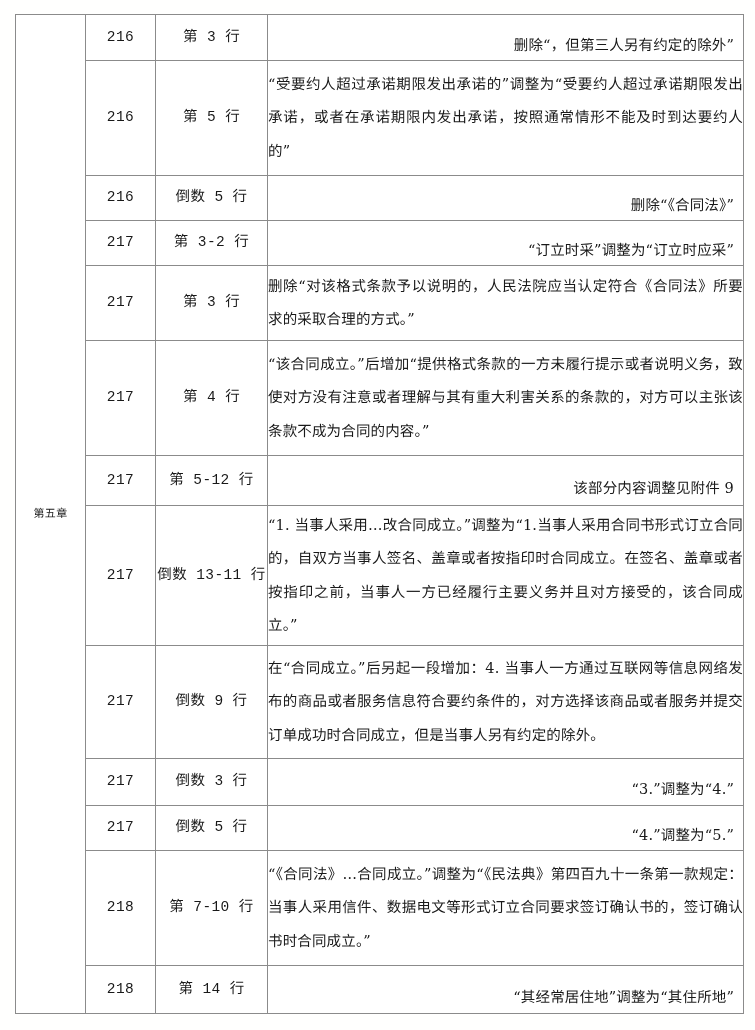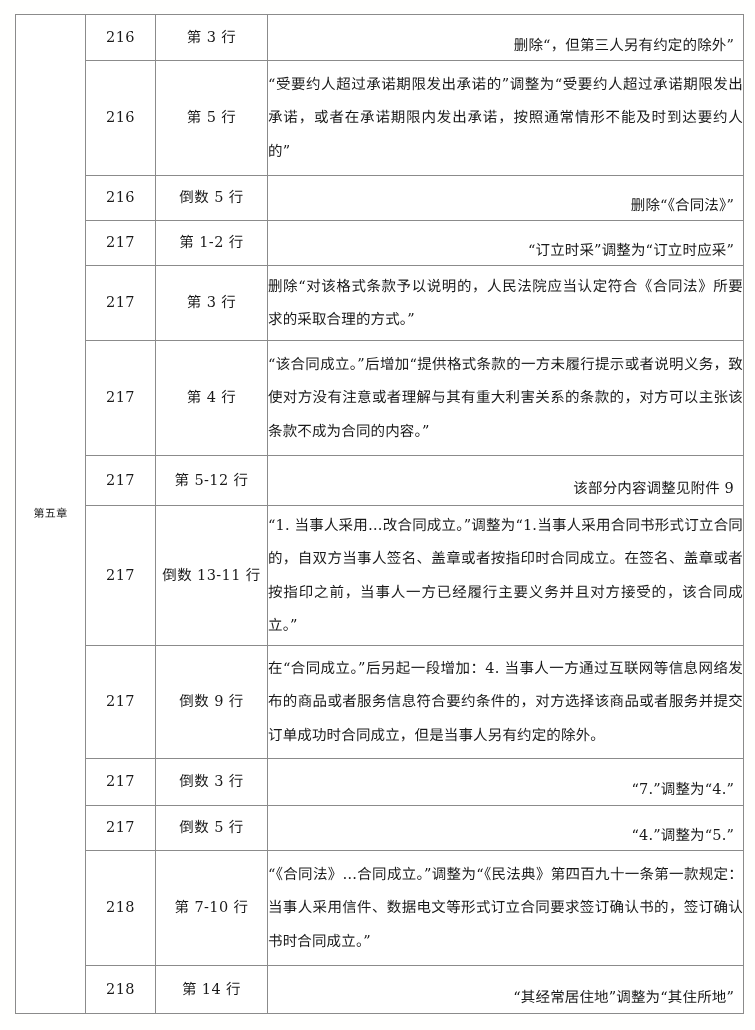--- a/index.html
+++ b/index.html
@@ -55,20 +55,21 @@
   col.c-content { width: 476px; }
 
   .cell-chapter,
   .cell-page,
   .cell-line {
     text-align: center;
     font-size: 14.5px;
     letter-spacing: 0.4px;
     line-height: 1.5;
     white-space: nowrap;
+    font-family: Liberation Mono, monospace;
   }
 
   .cell-chapter {
     font-size: 11px;
   }
 
   .cell-content {
     text-align: left;
     font-size: 14.5px;
     line-height: 2.28;
@@ -113,21 +114,21 @@
             <td class="cell-line">第 5 行</td>
             <td class="cell-content">“受要约人超过承诺期限发出承诺的”调整为“受要约人超过承诺期限发出承诺，或者在承诺期限内发出承诺，按照通常情形不能及时到达要约人的”</td>
           </tr>
           <tr style="height: 45px;">
             <td class="cell-page">216</td>
             <td class="cell-line">倒数 5 行</td>
             <td class="cell-content single-line">删除“《合同法》”</td>
           </tr>
           <tr style="height: 45px;">
             <td class="cell-page">217</td>
-            <td class="cell-line">第 1-2 行</td>
+            <td class="cell-line">第 3-2 行</td>
             <td class="cell-content single-line">“订立时采”调整为“订立时应采”</td>
           </tr>
           <tr style="height: 75px;">
             <td class="cell-page">217</td>
             <td class="cell-line">第 3 行</td>
             <td class="cell-content">删除“对该格式条款予以说明的，人民法院应当认定符合《合同法》所要求的采取合理的方式。”</td>
           </tr>
           <tr style="height: 115px;">
             <td class="cell-page">217</td>
             <td class="cell-line">第 4 行</td>
@@ -144,21 +145,21 @@
             <td class="cell-content">“1. 当事人采用…改合同成立。”调整为“1.当事人采用合同书形式订立合同的，自双方当事人签名、盖章或者按指印时合同成立。在签名、盖章或者按指印之前，当事人一方已经履行主要义务并且对方接受的，该合同成立。”</td>
           </tr>
           <tr style="height: 113px;">
             <td class="cell-page">217</td>
             <td class="cell-line">倒数 9 行</td>
             <td class="cell-content">在“合同成立。”后另起一段增加：4. 当事人一方通过互联网等信息网络发布的商品或者服务信息符合要约条件的，对方选择该商品或者服务并提交订单成功时合同成立，但是当事人另有约定的除外。</td>
           </tr>
           <tr style="height: 47px;">
             <td class="cell-page">217</td>
             <td class="cell-line">倒数 3 行</td>
-            <td class="cell-content single-line">“7.”调整为“4.”</td>
+            <td class="cell-content single-line">“3.”调整为“4.”</td>
           </tr>
           <tr style="height: 45px;">
             <td class="cell-page">217</td>
             <td class="cell-line">倒数 5 行</td>
             <td class="cell-content single-line">“4.”调整为“5.”</td>
           </tr>
           <tr style="height: 115px;">
             <td class="cell-page">218</td>
             <td class="cell-line">第 7-10 行</td>
             <td class="cell-content">“《合同法》…合同成立。”调整为“《民法典》第四百九十一条第一款规定：当事人采用信件、数据电文等形式订立合同要求签订确认书的，签订确认书时合同成立。”</td>

